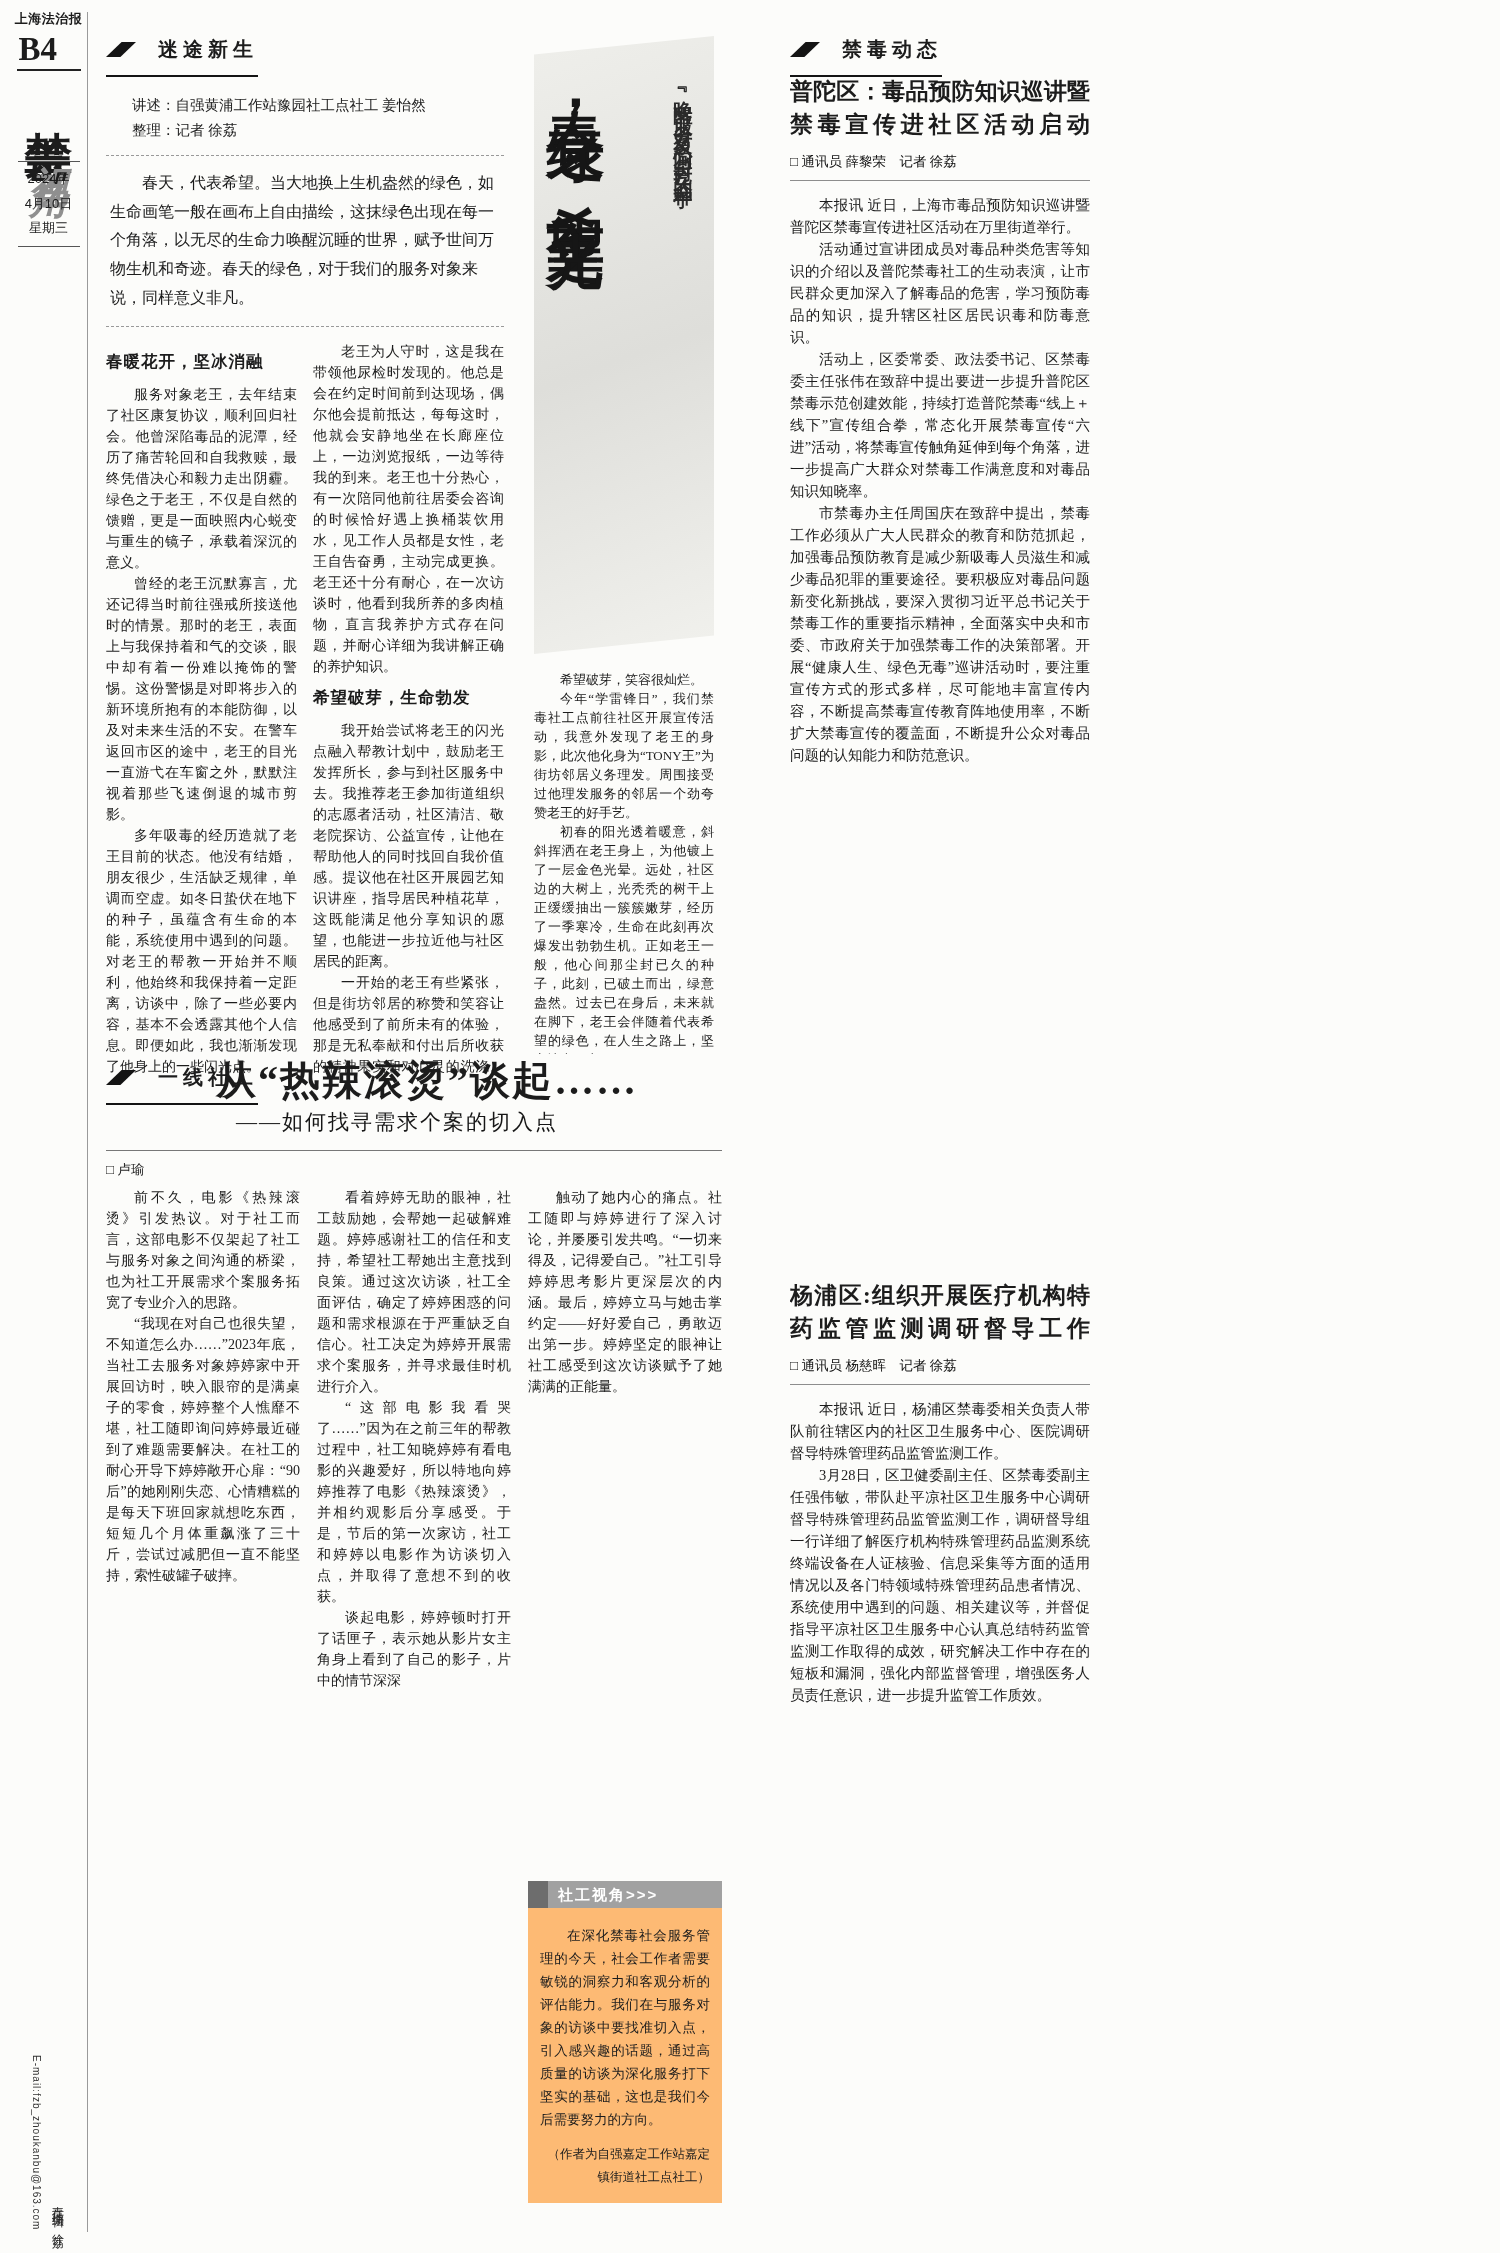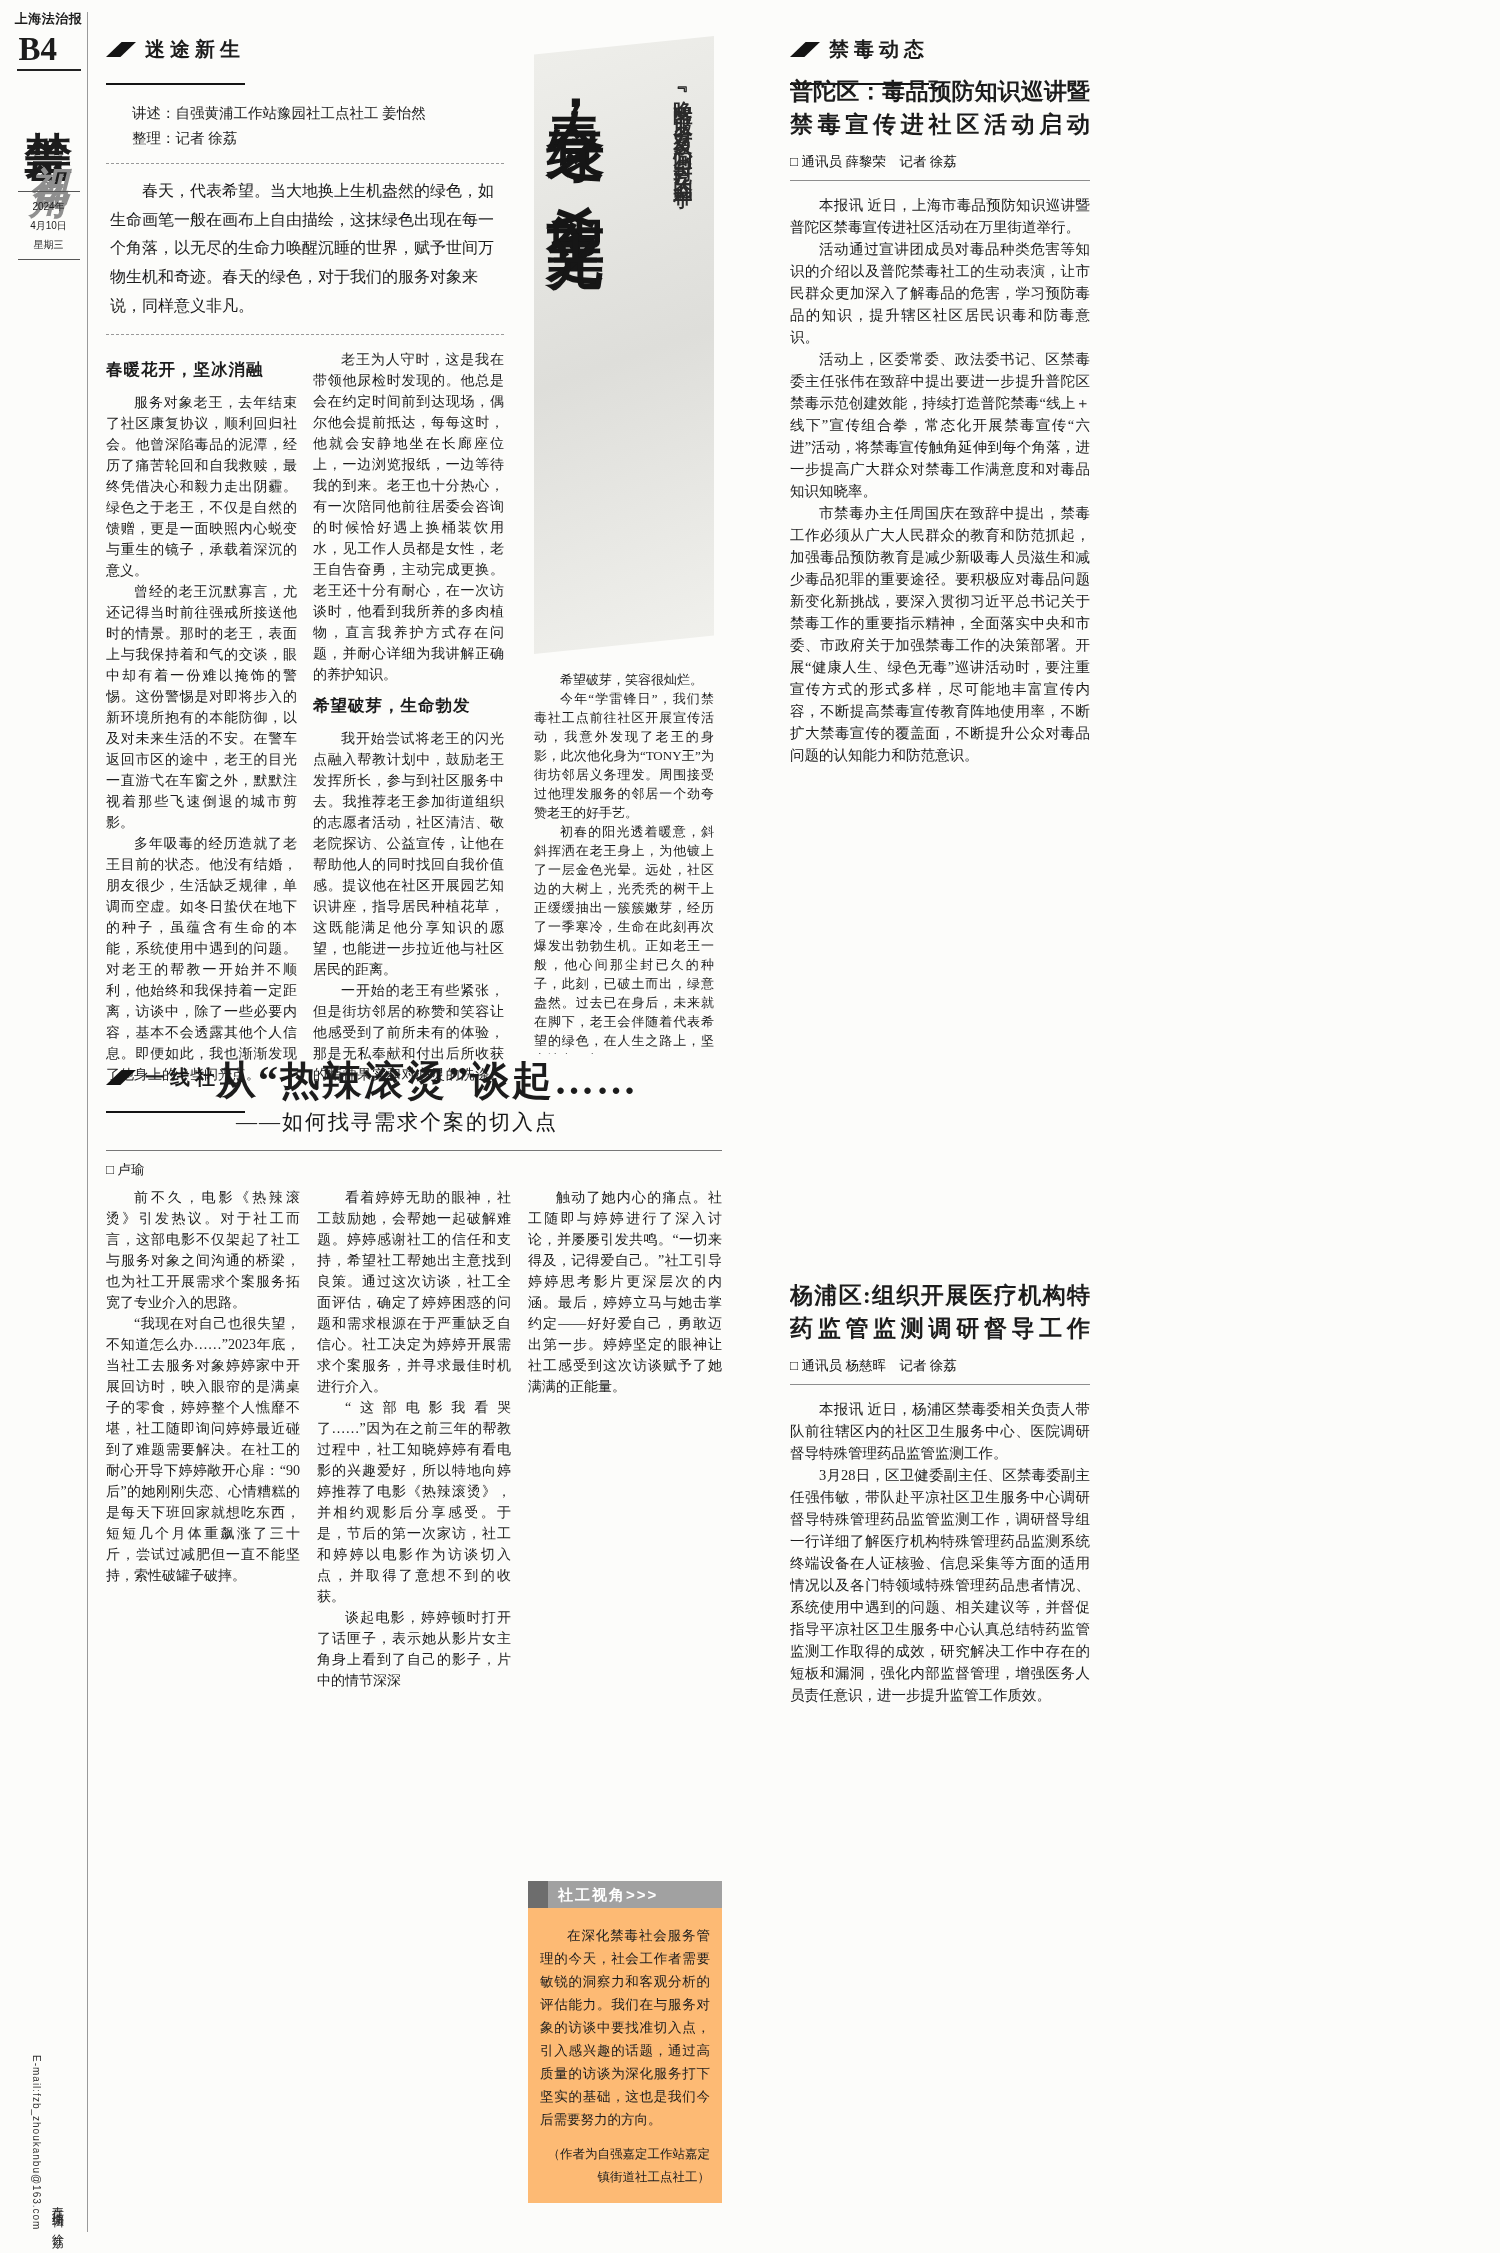--- a/index.html
+++ b/index.html
@@ -22,31 +22,31 @@
   }
   .section-chars {
     margin-top:22px; writing-mode:vertical-rl; font-size:48px; font-weight:900; line-height:1;
     letter-spacing:8px; font-family:"Liberation Sans","DejaVu Sans",sans-serif;
   }
   .section-script {
     margin-top:24px; writing-mode:vertical-rl; font-size:40px; line-height:1;
     letter-spacing:14px; color:#8f8f8f; font-style:italic; font-weight:700;
   }
   .date-block {
-    margin-top:30px; width:62px; text-align:center; font-size:10px; line-height:1.9;
+    width:62px; text-align:center; font-size:13px; line-height:1.9;
     border-top:1px solid #555; border-bottom:1px solid #555; padding:5px 0;
     font-family:"Liberation Sans","DejaVu Sans",sans-serif;
   }
   .mast-bottom { margin-top:auto; display:flex; gap:7px; align-items:flex-end; padding-bottom:2px; }
   .editor-v { writing-mode:vertical-rl; font-size:12px; letter-spacing:3px; color:#222; }
   .email-v  { writing-mode:vertical-rl; font-size:10px; letter-spacing:1px; color:#333;
               font-family:"Liberation Sans","DejaVu Sans",sans-serif; }
   
-  .tag { display:flex; align-items:center; gap:9px; width:max-content;
-         border-bottom:2px solid #141414; padding-bottom:20px; }
+  .tag { display:flex; align-items:center; gap:22px; width:max-content;
+         border-bottom:2px solid #141414; padding-bottom:12px; }
   .tag-mark { width:30px; height:15px; background:#141414;
               clip-path:polygon(0 100%,52% 0,100% 0,48% 100%); }
   .tag-text { font-family:"Liberation Sans","DejaVu Sans",sans-serif;
               font-weight:700; font-size:20px; letter-spacing:5px; }
   
   .feature { position:absolute; left:106px; top:36px; width:398px; }
   .fbylines { margin:16px 0 0 26px; font-size:14.5px; line-height:1.75; color:#222; }
   .dash { border-top:1px dashed #999; margin:11px 0; }
   .intro { font-size:16px; line-height:1.8; text-indent:2em; padding:2px 4px; color:#1b1b1b; }
   .fcols {

